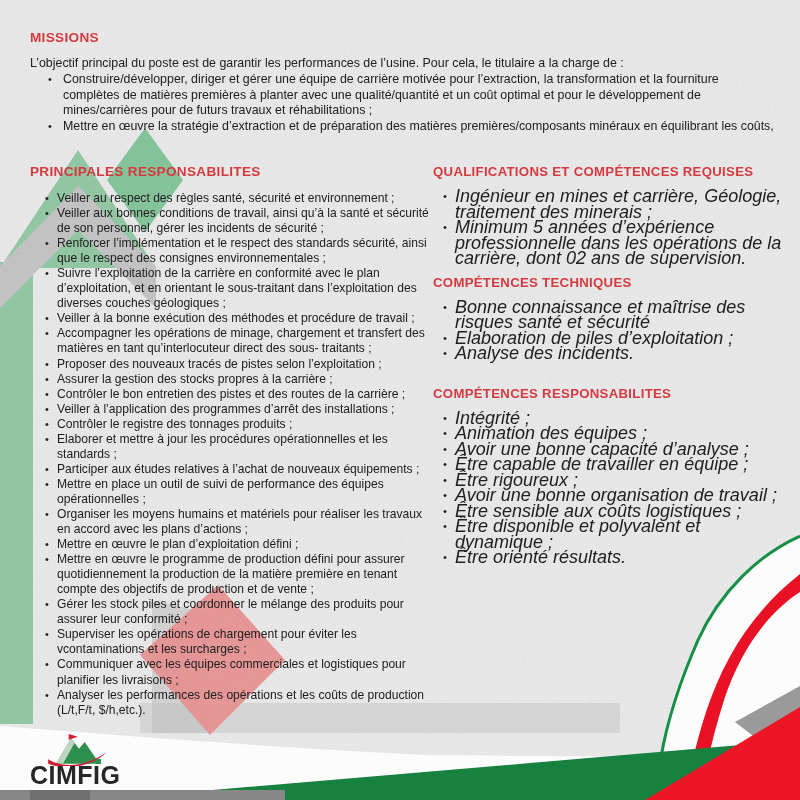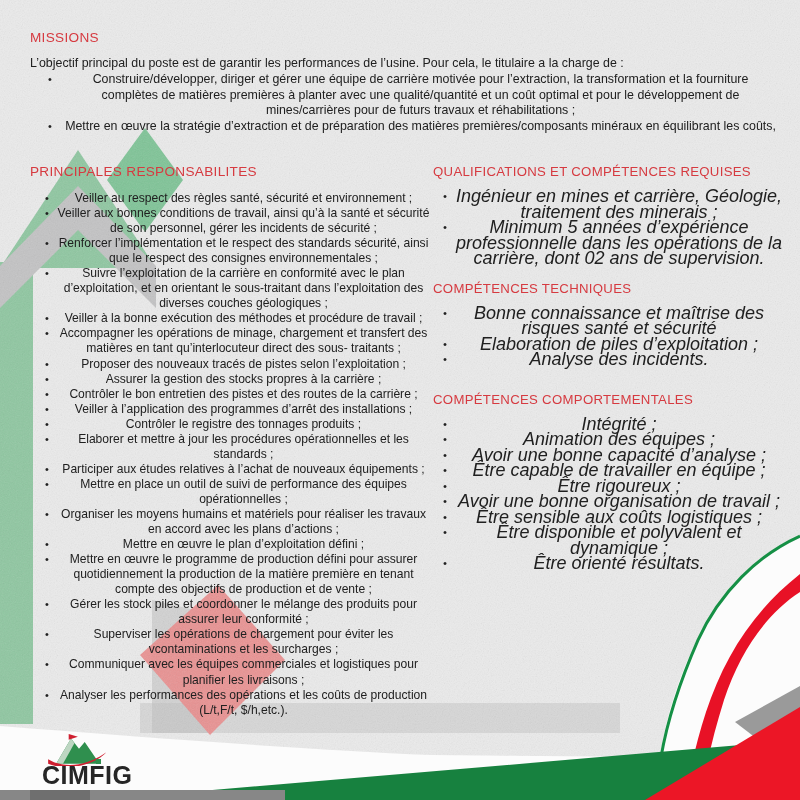--- a/index.html
+++ b/index.html
@@ -7,45 +7,45 @@
     position:relative;width:800px;height:800px;overflow:hidden;
     background:#ebebeb;
     font-family:"Liberation Sans", sans-serif;
     color:var(--text,#202020);
   }
   .bg{position:absolute;left:0;top:0;z-index:0;}
   .content{position:absolute;left:0;top:0;width:800px;height:800px;z-index:1;}
 
   .sec-title{
     color:var(--heading_red,#d63a40);
-    font-weight:normal;font-size:13.6px;letter-spacing:.3px;margin:0;
+    font-weight:bold;font-size:13.6px;letter-spacing:.3px;margin:0;
   }
   .missions{position:absolute;left:30px;top:30px;width:748px;}
   .intro{font-size:12.4px;line-height:15.4px;margin:11px 0 0;}
-  ul.blist{list-style:none;margin:0;padding:0;text-align:center;}
+  ul.blist{list-style:none;margin:0;padding:0;}
   ul.blist li{position:relative;padding-left:13px;font-size:12.4px;line-height:15.4px;}
   ul.blist li::before{content:"•";position:absolute;left:0;top:0;font-size:11px;}
   .missions ul.blist{padding-left:18px;margin-top:1px;}
   .missions ul.blist li{padding-left:15px;}
 
   .leftcol{position:absolute;left:30px;top:164px;width:400px;}
   .leftcol ul.blist{padding-left:15px;margin-top:12px;}
   .leftcol ul.blist li{font-size:12.1px;line-height:15.05px;padding-left:12px;}
 
   .rightcol{position:absolute;left:433px;top:164px;width:350px;}
   .rightcol .sec-title{font-size:13.2px;}
-  .rightcol .block + .block{margin-top:14px;}
+  .rightcol .block + .block{margin-top:8px;}
   .rightcol .block.gap-lg{margin-top:24px;}
   .rightcol ul.blist{padding-left:10px;margin-top:10px;}
   .rightcol ul.blist li{font-size:18px;line-height:15.5px;padding-left:12px;font-style:italic;}
 
   .logo{position:absolute;left:30px;top:734px;width:120px;height:62px;}
   .logo-icon{position:absolute;left:16px;top:0;width:66px;height:32px;}
   .logo-text{
-    position:absolute;left:12px;top:27px;
+    position:absolute;left:0;top:27px;
     font-size:25px;font-weight:bold;letter-spacing:.5px;color:#262626;
   }
   .logo-idot{position:absolute;left:66px;top:25px;width:5px;height:5px;background:var(--logo_green,#2f8f4e);}
 </style>
 </head>
 <body>
 
 <div class="page">
 
   <svg class="bg" width="800" height="800" viewBox="0 0 800 800" aria-hidden="true">
@@ -142,21 +142,21 @@
       <div class="block">
         <h2 class="sec-title">COMPÉTENCES TECHNIQUES</h2>
         <ul class="blist">
 
         <li>Bonne connaissance et maîtrise des risques santé et sécurité</li>
             <li>Elaboration de piles d’exploitation ;</li>
             <li>Analyse des incidents.</li>
           </ul>
       </div>
       <div class="block gap-lg">
-        <h2 class="sec-title">COMPÉTENCES COMPORTEMENTALES</h2>
+        <h2 class="sec-title">COMPÉTENCES RESPONSABILITES</h2>
         <ul class="blist">
 
         <li>Intégrité ;</li>
             <li>Animation des équipes ;</li>
             <li>Avoir une bonne capacité d’analyse ;</li>
             <li>Être capable de travailler en équipe ;</li>
             <li>Être rigoureux ;</li>
             <li>Avoir une bonne organisation de travail ;</li>
             <li>Être sensible aux coûts logistiques ;</li>
             <li>Être disponible et polyvalent et dynamique ;</li>

